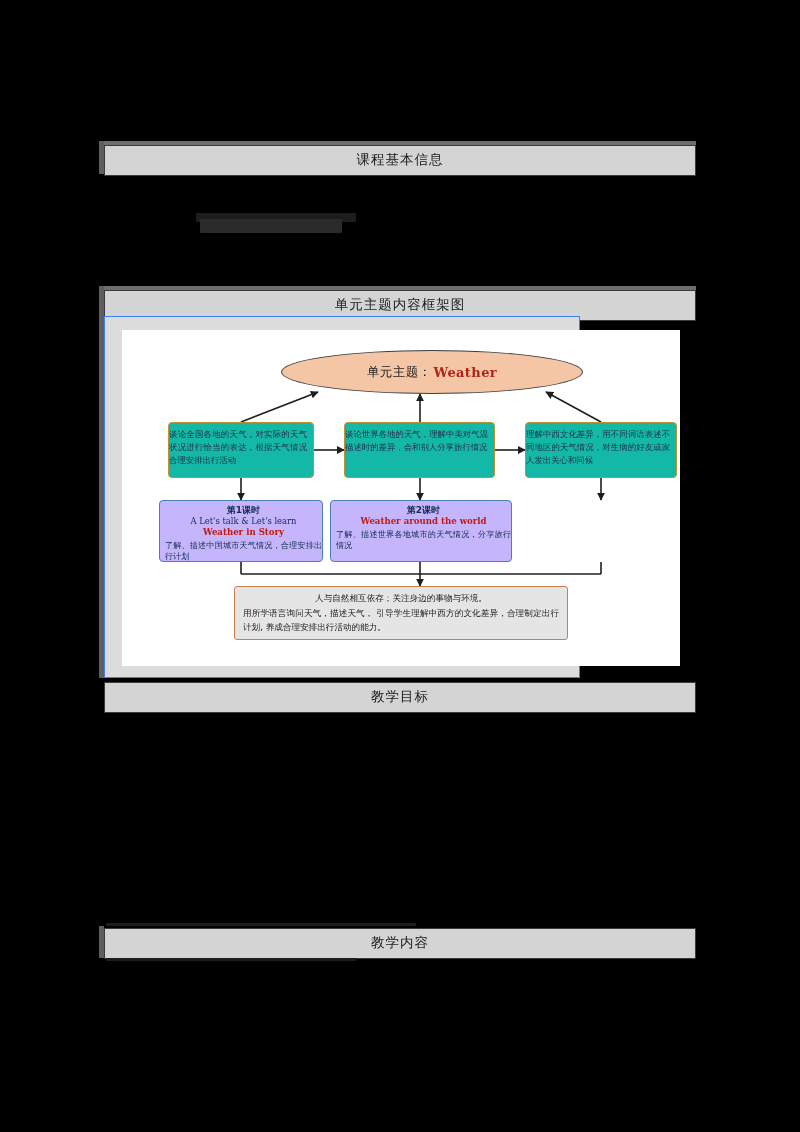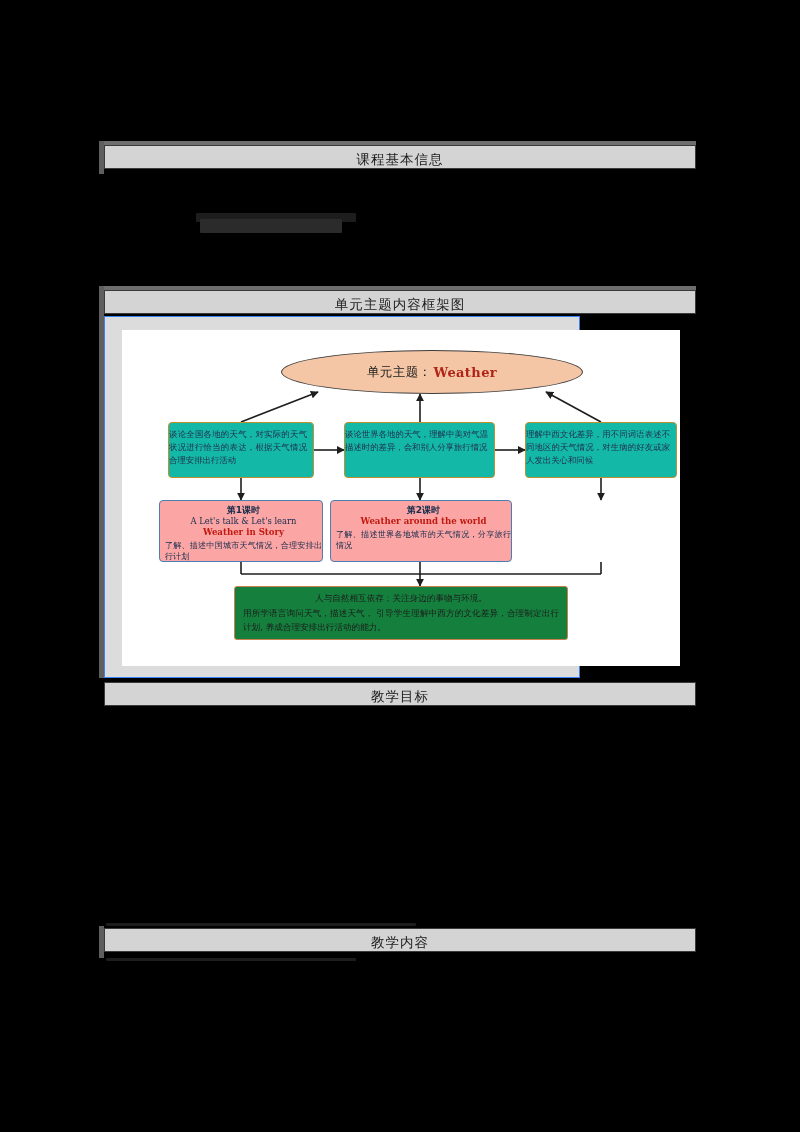--- a/index.html
+++ b/index.html
@@ -21,21 +21,21 @@
     left: 104px;
     width: 592px;
     background: #d4d4d4;
     border: 1px solid #3a3a3a;
     box-sizing: border-box;
     text-align: center;
     color: #1b1b1b;
     font-size: 13.5px;
     letter-spacing: 1px;
     line-height: 26px;
-    height: 24px;
+    height: 31px;
   }
   .bar-shadow-top {
     position: absolute;
     left: 104px;
     width: 592px;
     height: 4px;
     background: #6e6e6e;
   }
   .bar-shadow-left {
     position: absolute;
@@ -115,21 +115,21 @@
     text-align: justify;
     text-justify: inter-ideograph;
   }
   .goal-box.g1 { left: 46px;  width: 146px; }
   .goal-box.g2 { left: 222px; width: 151px; }
   .goal-box.g3 { left: 403px; width: 152px; }
 
   .lesson-box {
     top: 170px;
     height: 62px;
-    background: #fca5a5;
+    background: #c4b5fd;
     border: 1.1px solid #4a7fb5;
     border-radius: 4px;
     color: #152c4d;
     padding: 3px 0 0 5px;
     line-height: 1.35;
   }
   .lesson-box.l1 { left: 37px;  width: 164px; }
   .lesson-box.l2 { left: 208px; width: 182px; }
   .lesson-box.l3 { left: 397px; width: 160px; }
 
@@ -153,21 +153,21 @@
     text-justify: inter-ideograph;
     line-height: 1.4;
     margin-top: 1px;
   }
 
   .summary-box {
     left: 112px;
     top: 256px;
     width: 334px;
     height: 54px;
-    background: #15803d;
+    background: #e5e5e5;
     border: 1.1px solid #c97f4e;
     border-radius: 3px;
     font-size: 8.6px;
     color: #1c1c1c;
     line-height: 1.7;
     padding: 4px 8px 0 8px;
     text-align: justify;
     text-justify: inter-ideograph;
   }
   .summary-box .center-line { text-align: center; }

